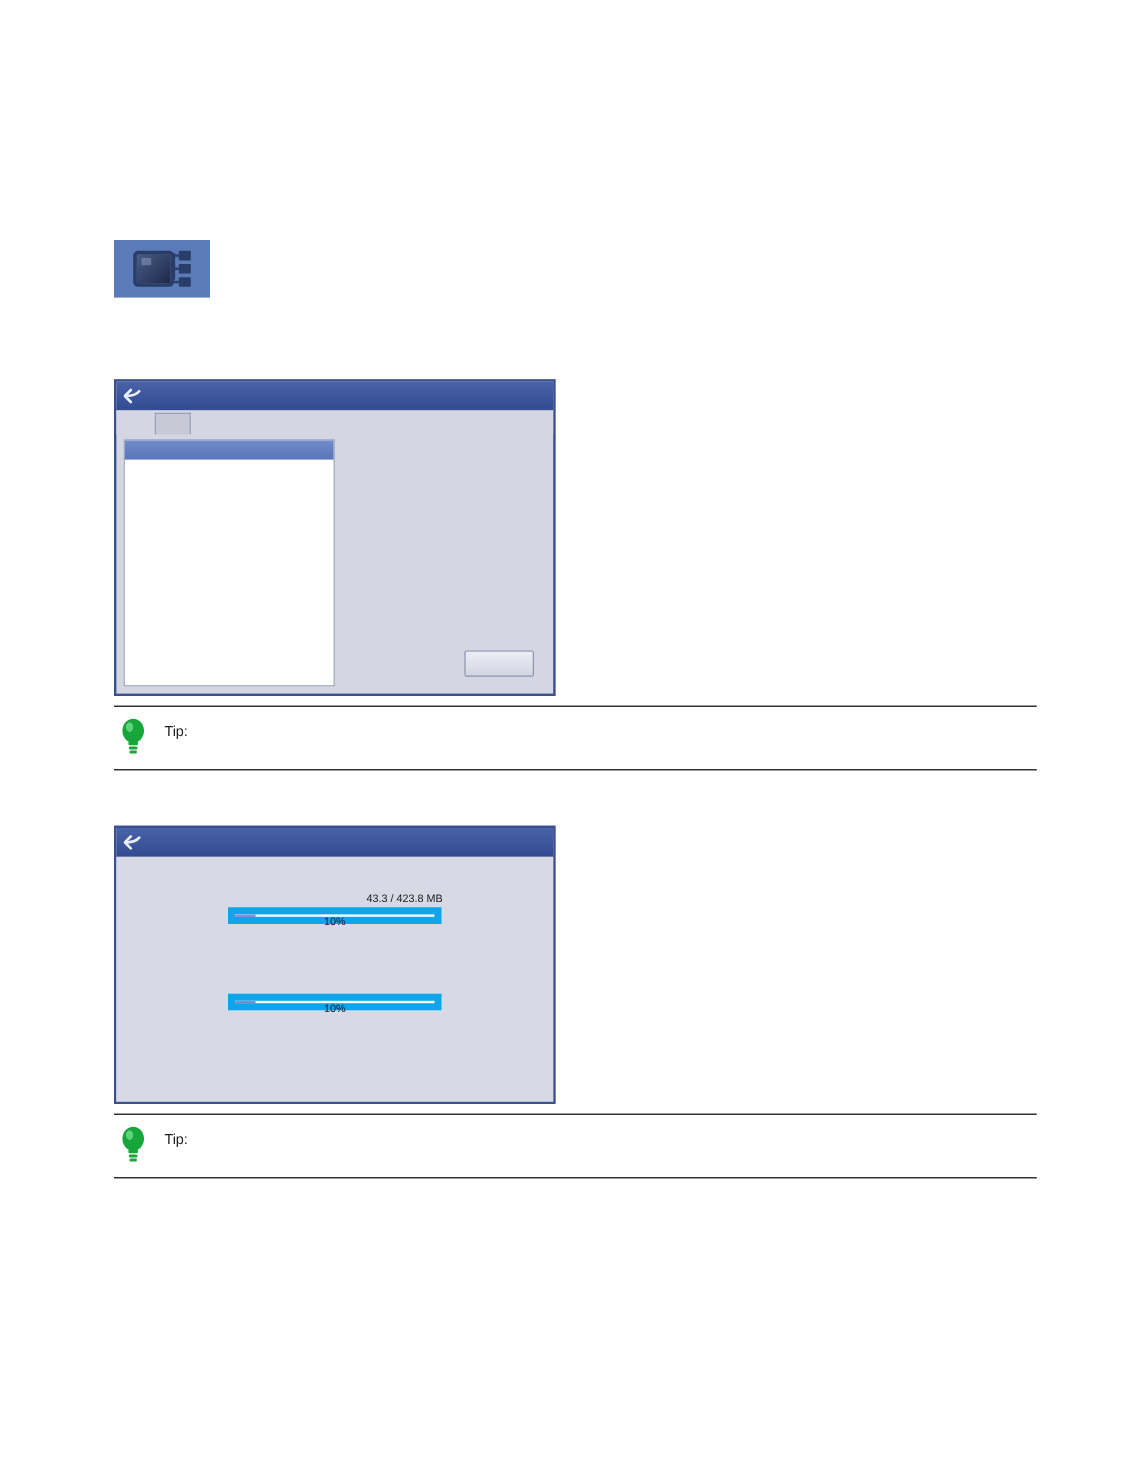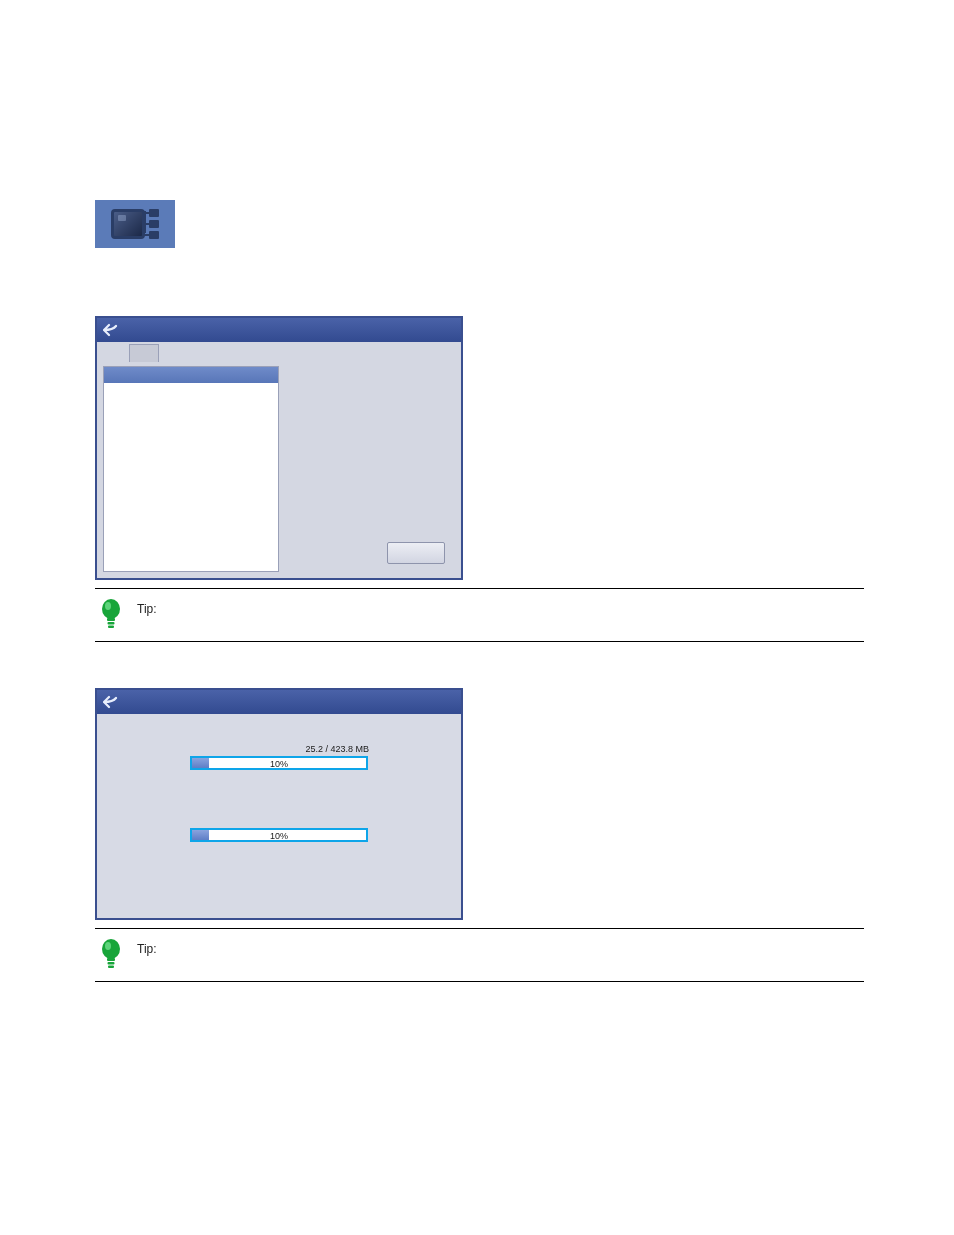--- a/index.html
+++ b/index.html
@@ -175,21 +175,21 @@
     top:30px; right:92px;
     font-size:9px;
     color:#1a1a1a;
   }
   .pbar{
     position:relative;
     margin:0 auto 58px auto;
     width:178px;
     height:14px;
     background:#fff;
-    border:2px solid #0ea5e9;
+    border:6px solid #0ea5e9;
   }
   .pbar-fill{
     height:100%;
     background:linear-gradient(#8aa3de,#5e7ec6);
   }
   .pbar-label{
     position:absolute;
     width:100%;
     text-align:center;
     top:1px;
@@ -259,21 +259,21 @@
 
   <div class="window progress-window">
     <div class="titlebar">
       <span class="back-arrow">
         <svg width="18" height="14" viewBox="0 0 18 14">
           <path d="M6 2 L1 7 L6 12 M1 7 Q10 7 13 3" fill="none" stroke="#e8eefc" stroke-width="2.2" stroke-linecap="round" stroke-linejoin="round"></path>
         </svg>
       </span>
     </div>
     <div class="progress-body">
-      <div class="size-label">25.2 / 423.8 MB</div>
+      <div class="size-label">43.3 / 423.8 MB</div>
       <div class="pbar first">
         <div class="pbar-fill" style="width:10%"></div>
         <div class="pbar-label">10%</div>
       </div>
       <div class="pbar">
         <div class="pbar-fill" style="width:10%"></div>
         <div class="pbar-label">10%</div>
       </div>
     </div>
   </div>

